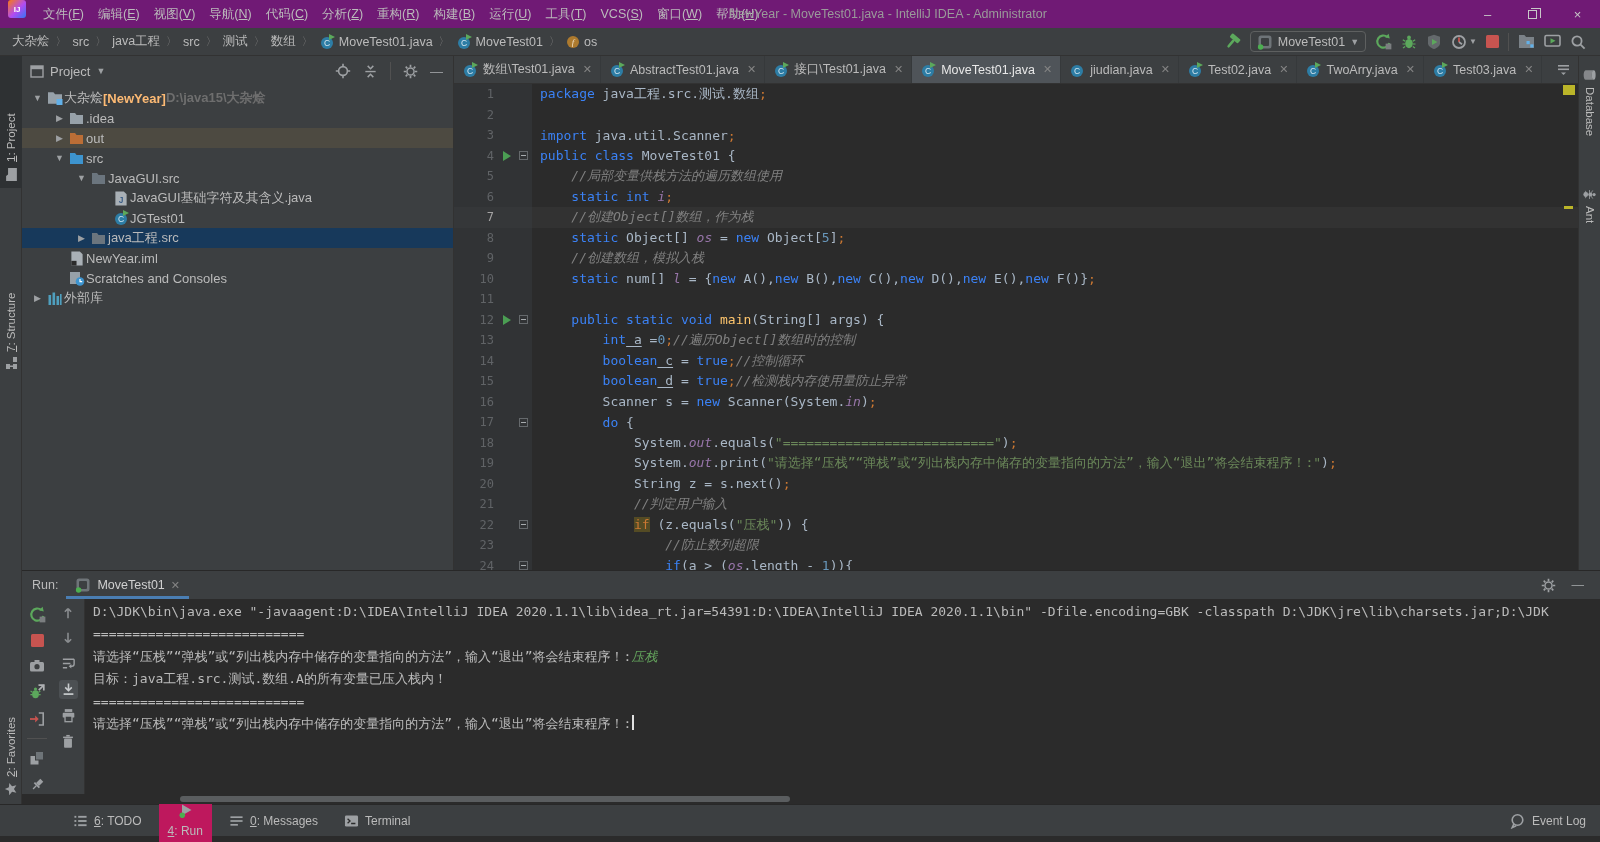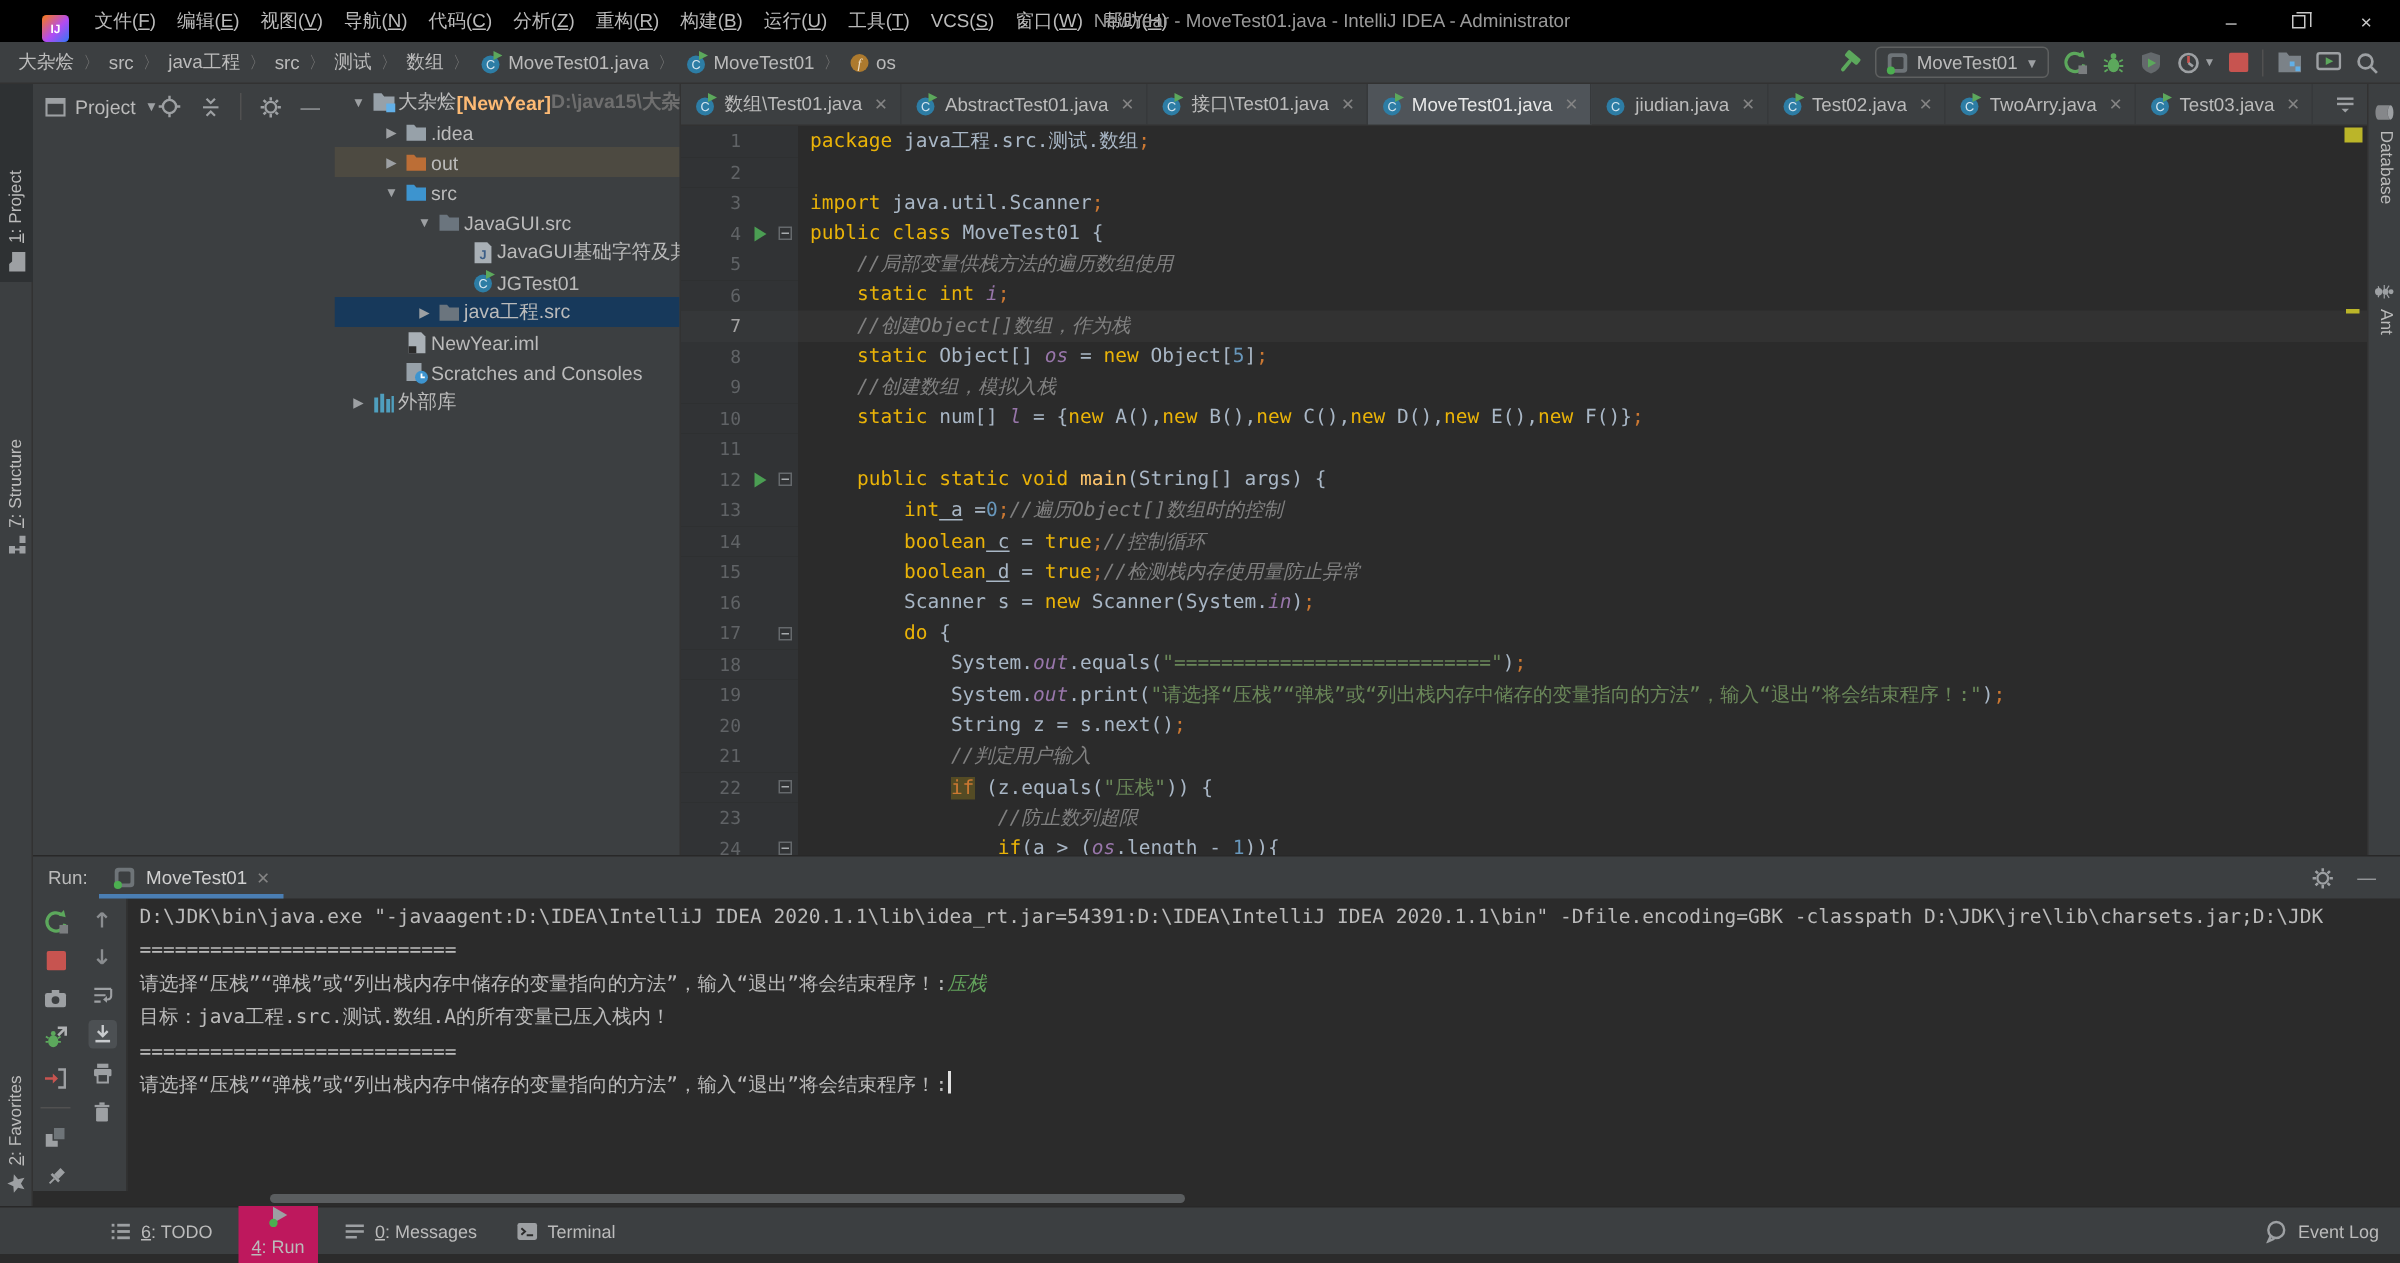--- a/index.html
+++ b/index.html
@@ -2,21 +2,21 @@
 <html><head>
 <meta charset="utf-8">
 <style>
   * { box-sizing: border-box; margin: 0; padding: 0; }
   html,body { width:1600px; height:842px; overflow:hidden; background:#3C3F41;
     font-family:"Liberation Sans", sans-serif; color:#BBBBBB; }
   u { text-decoration:underline; }
   svg { display:block; }
 
   
-  .titlebar { height:28px; background:#000000; display:flex; align-items:flex-end; position:relative;padding-left:20px; }
+  .titlebar { height:28px; background:#701a75; display:flex; align-items:flex-start; position:relative; }
   .logo { width:18px; height:18px; margin-left:8px; border-radius:3px;
     background:linear-gradient(135deg,#F97A12,#B24BF3 55%,#3177F6);
     color:#fff; font-size:8px; font-weight:bold; display:flex; align-items:center; justify-content:center; }
   .menus { display:flex; margin-left:10px; }
   .menu-item { padding:0 7px; line-height:28px; font-size:12.5px; color:#BBB; cursor:default; }
   .wintitle { position:absolute; left:55.5%; transform:translateX(-50%); line-height:28px;
     font-size:12.5px; color:#9A9A9A; white-space:nowrap; }
   .winbtns { margin-left:auto; display:flex; height:28px; }
   .winbtn { width:45px; display:flex; align-items:center; justify-content:center; color:#C8C8C8; font-size:13px; }
   .restore-box { width:9px; height:9px; border:1px solid #C8C8C8; position:relative; }
@@ -43,21 +43,21 @@
     padding:0 6px; font-size:11.5px; color:#BBB; white-space:nowrap; }
   .rvtab { position:absolute; left:0; height:22px; transform-origin:0 0;
     transform:rotate(90deg) translateY(-100%); display:flex; align-items:center; gap:5px;
     padding:0 6px; font-size:11.5px; color:#BBB; white-space:nowrap; }
   .vtab-active { background:#2E3133; }
 
   .center-col { flex:1; display:flex; flex-direction:column; min-width:0; }
   .main-row { height:514px; display:flex; min-width:0; }
 
   
-  .project { width:432px; flex:none; background:#3C3F41; border-right:1px solid #323232; display:flex; flex-direction:row; }
+  .project { width:432px; flex:none; background:#3C3F41; border-right:1px solid #323232; display:flex; flex-direction:column; }
   .project-header { height:30px; display:flex; align-items:center; padding:0 10px 0 8px; font-size:13px; color:#BBB; }
   .ph-left { display:flex; align-items:center; gap:6px; }
   .ph-right { margin-left:auto; display:flex; align-items:center; gap:12px; }
   .tree { flex:1; overflow:hidden; font-size:13px; padding-top:2px; }
   .tr { height:20px; display:flex; align-items:center; white-space:nowrap; color:#BBB; }
   .tr .arrow { width:15px; flex:none; text-align:center; color:#9DA0A3; font-size:9px; }
   .tr .ticon { width:19px; flex:none; display:flex; justify-content:center; }
   .tr .tbold { font-weight:bold; color:#fdba74; }
   .tr .tpath { color:#6E6E6E;font-weight:bold; }
   .tr.selected { background:#17395B; }
@@ -79,21 +79,21 @@
   .gut .ln { flex:1; text-align:right; padding-right:5px; color:#606366; font-size:12px; }
   .gut .rslot { width:16px; flex:none; display:flex; justify-content:center; }
   .gut .fslot { width:17px; flex:none; display:flex; justify-content:center; align-items:center; }
   .runarrow { width:0; height:0; border-left:8px solid #4B9E53; border-top:5px solid transparent; border-bottom:5px solid transparent; }
   .foldbox { width:9px; height:9px; border:1px solid #65696C; position:relative; background:#313335; }
   .foldbox:after { content:""; position:absolute; left:1px; top:3px; width:5px; height:1px; background:#A7ABAE; }
   .ct { white-space:pre; padding-left:8px; }
   .cl.current { background:#323232; }
   .cl.current .gut { background:#353739; }
   .cl.current .ln { color:#A4A3A3; }
-  .kw { color:#eab308; } .pln { color:#A9B7C6; } .cmt { color:#808080;font-style:italic; }
+  .kw { color:#3b82f6; } .pln { color:#A9B7C6; } .cmt { color:#808080;font-style:italic; }
   .str { color:#6A8759; } .num { color:#6897BB; } .fn { color:#FFC66D; }
   .fld { color:#9876AA; font-style:italic; } .semi { color:#CC7832; }
   .und { color:#A9B7C6; text-decoration:underline; text-underline-offset:2px; }
   .kwhl { color:#CC7832; background:#544B24; }
   .stripe-mark1 { position:absolute; right:3px; top:1px; width:12px; height:10px; background:#BBB529; }
   .stripe-mark2 { position:absolute; right:5px; top:122px; width:9px; height:3px; background:#BBB529; }
 
   
   .runpanel { height:234px; display:flex; flex-direction:column; background:#3C3F41; border-top:1px solid #282828; position:relative; }
   .run-header { height:28px; flex:none; display:flex; align-items:center; padding-left:10px; font-size:12.5px; color:#BBB; }

